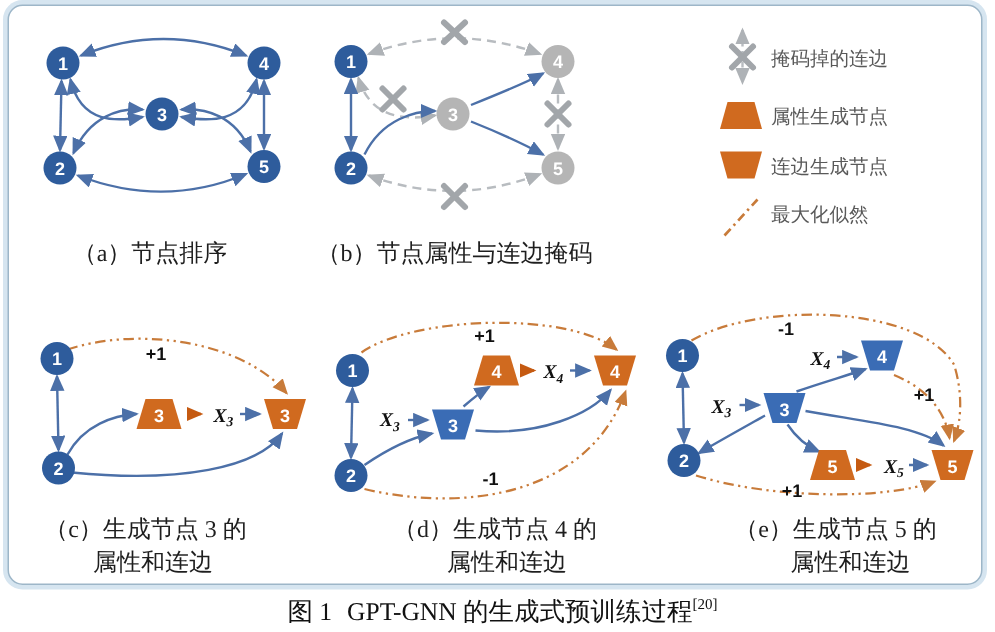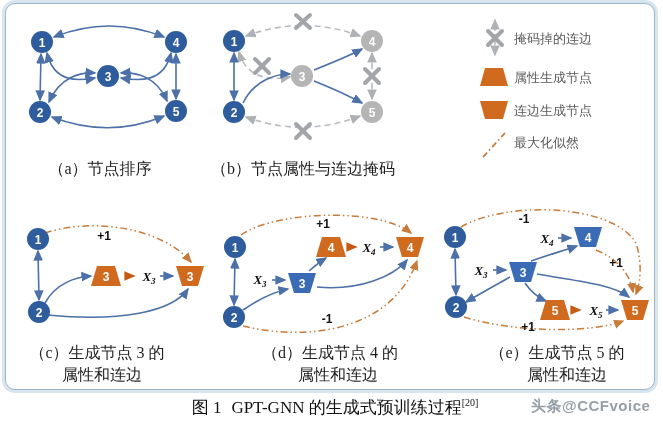--- a/index.html
+++ b/index.html
@@ -272,14 +272,13 @@
             <text class="node-num" x="456" y="311.5" text-anchor="middle">2</text>
           </g>
       </g>
       <text class="panel-caption" x="557" y="358" text-anchor="middle">（e）生成节点 5 的</text>
       <text class="panel-caption" x="567" y="380" text-anchor="middle">属性和连边</text>
     </g>
 
     <text class="fig-caption" x="335" y="413" text-anchor="middle"><tspan>图 1</tspan><tspan dx="10">GPT-GNN 的生成式预训练过程</tspan><tspan dy="-7" font-size="10">[20]</tspan></text>
   </svg>
 
-  <div id="watermark">头条@CCFvoice</div>
 </div>
 
 </body></html>

